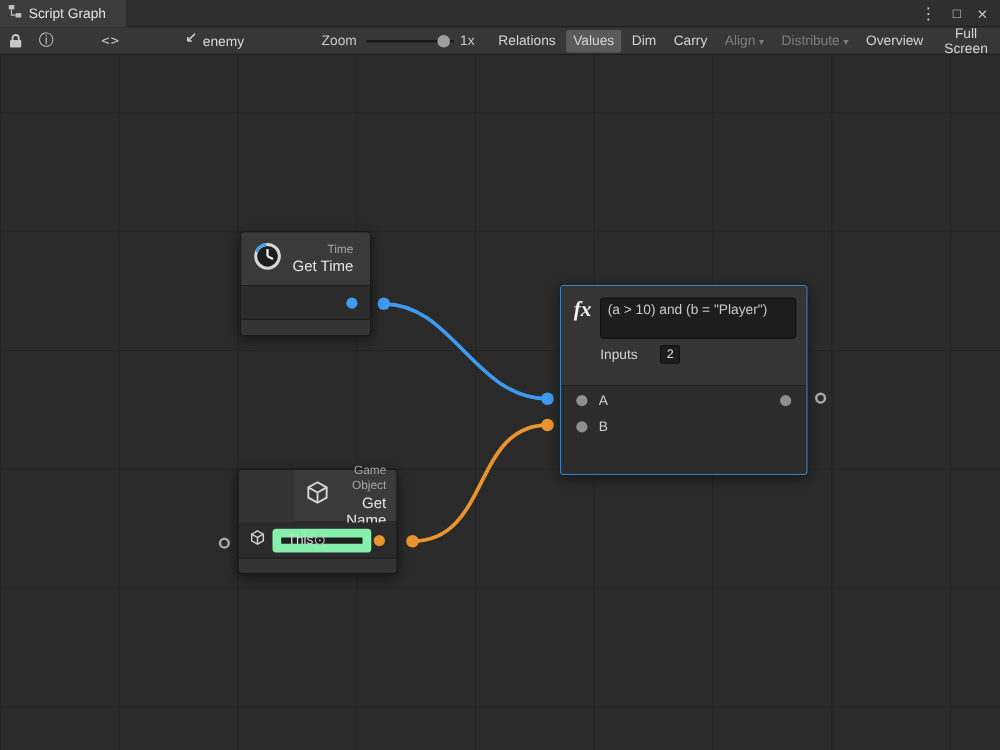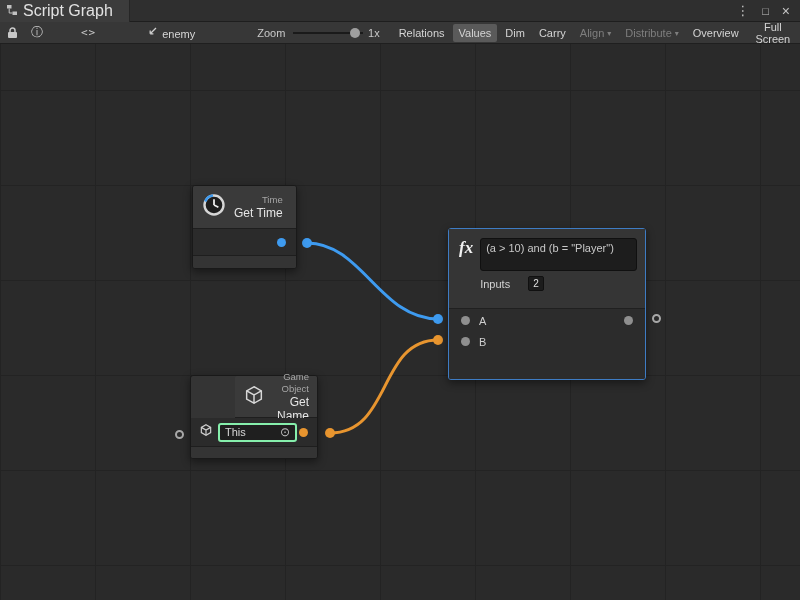--- a/index.html
+++ b/index.html
@@ -3,21 +3,21 @@
 <meta charset="utf-8">
 <style>
   *{margin:0;padding:0;box-sizing:border-box;}
   html,body{width:800px;height:600px;overflow:hidden;background:#2A2A2A;
     font-family:"Liberation Sans",sans-serif;-webkit-font-smoothing:antialiased;}
 
   
   .titlebar{position:absolute;top:0;left:0;right:0;height:22px;background:#2F2F2F;
     border-bottom:1px solid #1E1E1E;display:flex;align-items:center;}
   .tab{height:22px;display:flex;align-items:center;gap:5px;padding:0 16px 0 6px;
-    background:#3C3C3C;border-right:1px solid #262626;color:#E2E2E2;font-size:16px;}
+    background:#3C3C3C;border-right:1px solid #262626;color:#E2E2E2;font-size:11px;}
   .win-controls{margin-left:auto;display:flex;align-items:center;gap:13px;
     padding-right:10px;color:#C4C4C4;}
   .win-controls span{cursor:default;line-height:22px;}
   .wc-menu{font-size:13px;} .wc-max{font-size:11px;} .wc-close{font-size:14px;}
 
   
   .toolbar{position:absolute;top:22px;left:0;right:0;height:22px;background:#373737;
     border-bottom:1px solid #1F1F1F;display:flex;align-items:center;font-size:11px;color:#CFCFCF;}
   .tb-icon{display:inline-flex;align-items:center;color:#C8C8C8;}
   .i-lock{margin-left:7px;} .i-info{margin-left:13px;font-size:12px;}
@@ -81,22 +81,22 @@
     padding-left:12px;font-size:11px;color:#CFCFCF;}
   .f-row .right-dot{position:absolute;right:12px;top:6px;}
   #formula-result-ring{right:-16px;top:85px;}
   #getname-target-ring{left:-16px;top:54px;}
 
   
   #node-get-name{left:190px;top:331px;width:128px;height:84px;}
   #node-get-name .n-header{height:42px;margin-left:44px;}
   #node-get-name .n-body{height:29px;display:flex;align-items:center;gap:5px;padding:0 8px;}
   #node-get-name .out-dot{position:absolute;right:9px;top:10px;}
-  .obj-field{flex:1;height:19px;background:#1F1F1F;border:2px solid #86efac;border-radius:3px;
-    display:flex;align-items:center;justify-content:space-between;padding:0 5px;
+  .obj-field{flex:1;height:19px;background:#1F1F1F;border:7px solid #86efac;border-radius:3px;
+    display:flex;align-items:center;padding:0 5px;
     font-size:11px;color:#D8D8D8;margin-right:12px;}
   .obj-field .tgt{color:#BDBDBD;font-size:12px;line-height:12px;}
 </style>
 </head>
 <body>
 
 <div class="titlebar">
   <div class="tab">
     <span class="tab-icon">
       <svg width="12" height="12" viewBox="0 0 12 12">

